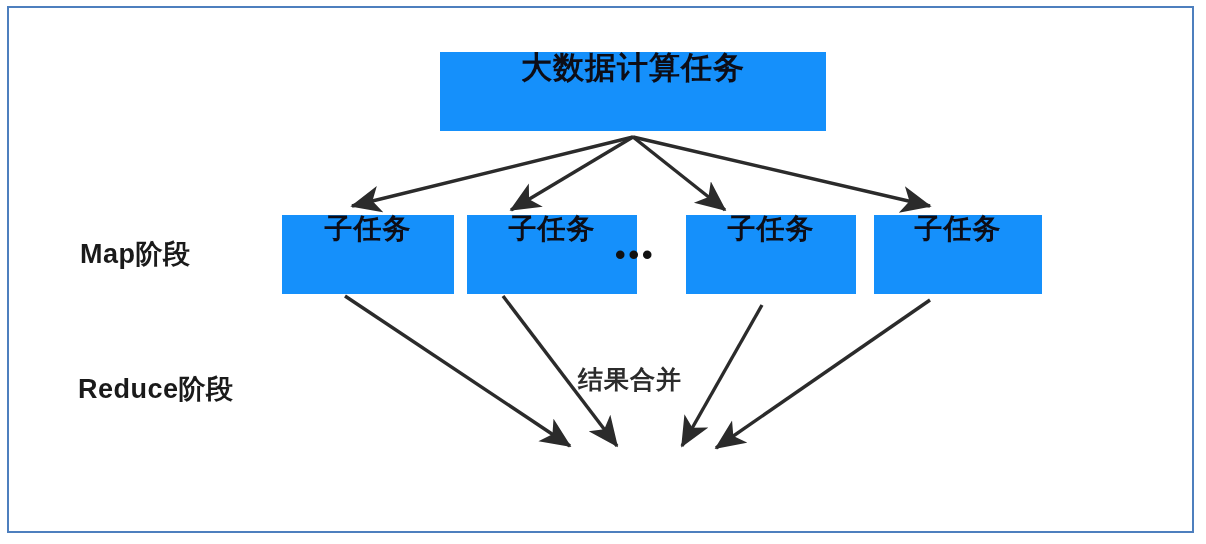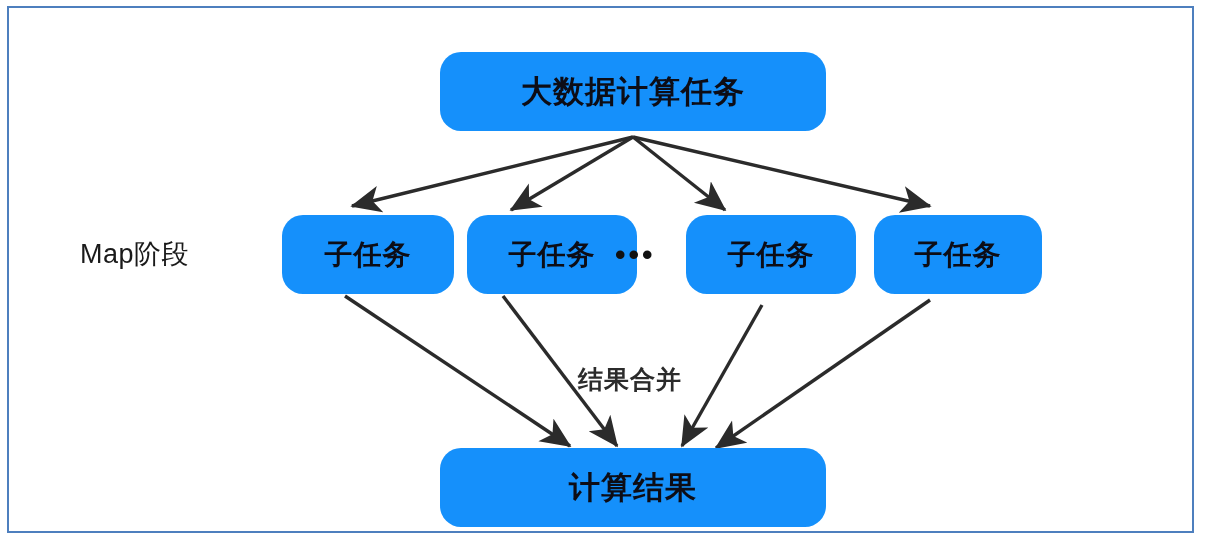--- a/index.html
+++ b/index.html
@@ -33,44 +33,42 @@
     left: 0;
     top: 0;
     width: 1206px;
     height: 544px;
     pointer-events: none;
   }
   .node {
     position: absolute;
     background: #1590fb;
     display: flex;
-    align-items: center;
     justify-content: center;
     color: #0d0d16;
     font-weight: bold;
     letter-spacing: 1px;
     box-sizing: border-box;
-    border-radius: 21px;
   }
   .node-title {
     font-size: 31px;
     line-height: 1;
   }
   .node-sub {
     font-size: 28px;
     line-height: 1;
     margin-left: 29px;
   }
   .node-result {
     font-size: 31px;
     line-height: 1;
   }
   .stage-label {
     position: absolute;
-    font-weight: normal;
+    font-weight: bold;
     color: #1a1a1a;
     font-size: 27px;
     letter-spacing: 0.5px;
     white-space: nowrap;
     line-height: 1;
   }
   .edge-label {
     position: absolute;
     font-weight: bold;
     color: #2b2b2b;
@@ -119,36 +117,36 @@
     </g>
   </svg>
 
   <div class="node node-title" style="left:440px; top:52px; width:386px; height:79px;">
     <span>大数据计算任务</span>
   </div>
 
   <div class="stage-label" style="left:80px; top:241px;">
     <span>Map阶段</span>
   </div>
+  <div class="stage-label" style="left:78px; top:376px;">
+    <span>Reduce阶段</span>
+  </div>
 
   <div class="node node-sub" style="left:253px; top:215px; width:172px; height:79px;">
     <span>子任务</span>
   </div>
   <div class="node node-sub" style="left:438px; top:215px; width:170px; height:79px;">
     <span>子任务</span>
   </div>
 
   <div class="ellipsis" style="left:615px; top:240px;">•••</div>
 
   <div class="node node-sub" style="left:657px; top:215px; width:170px; height:79px;">
     <span>子任务</span>
   </div>
   <div class="node node-sub" style="left:845px; top:215px; width:168px; height:79px;">
     <span>子任务</span>
   </div>
 
   <div class="edge-label" style="left:578px; top:350px;">结果合并</div>
 
-  <div class="node node-result" style="left:440px; top:448px; width:386px; height:79px;">
-    <span>计算结果</span>
-  </div>
 
 </div>
 
 </body></html>

